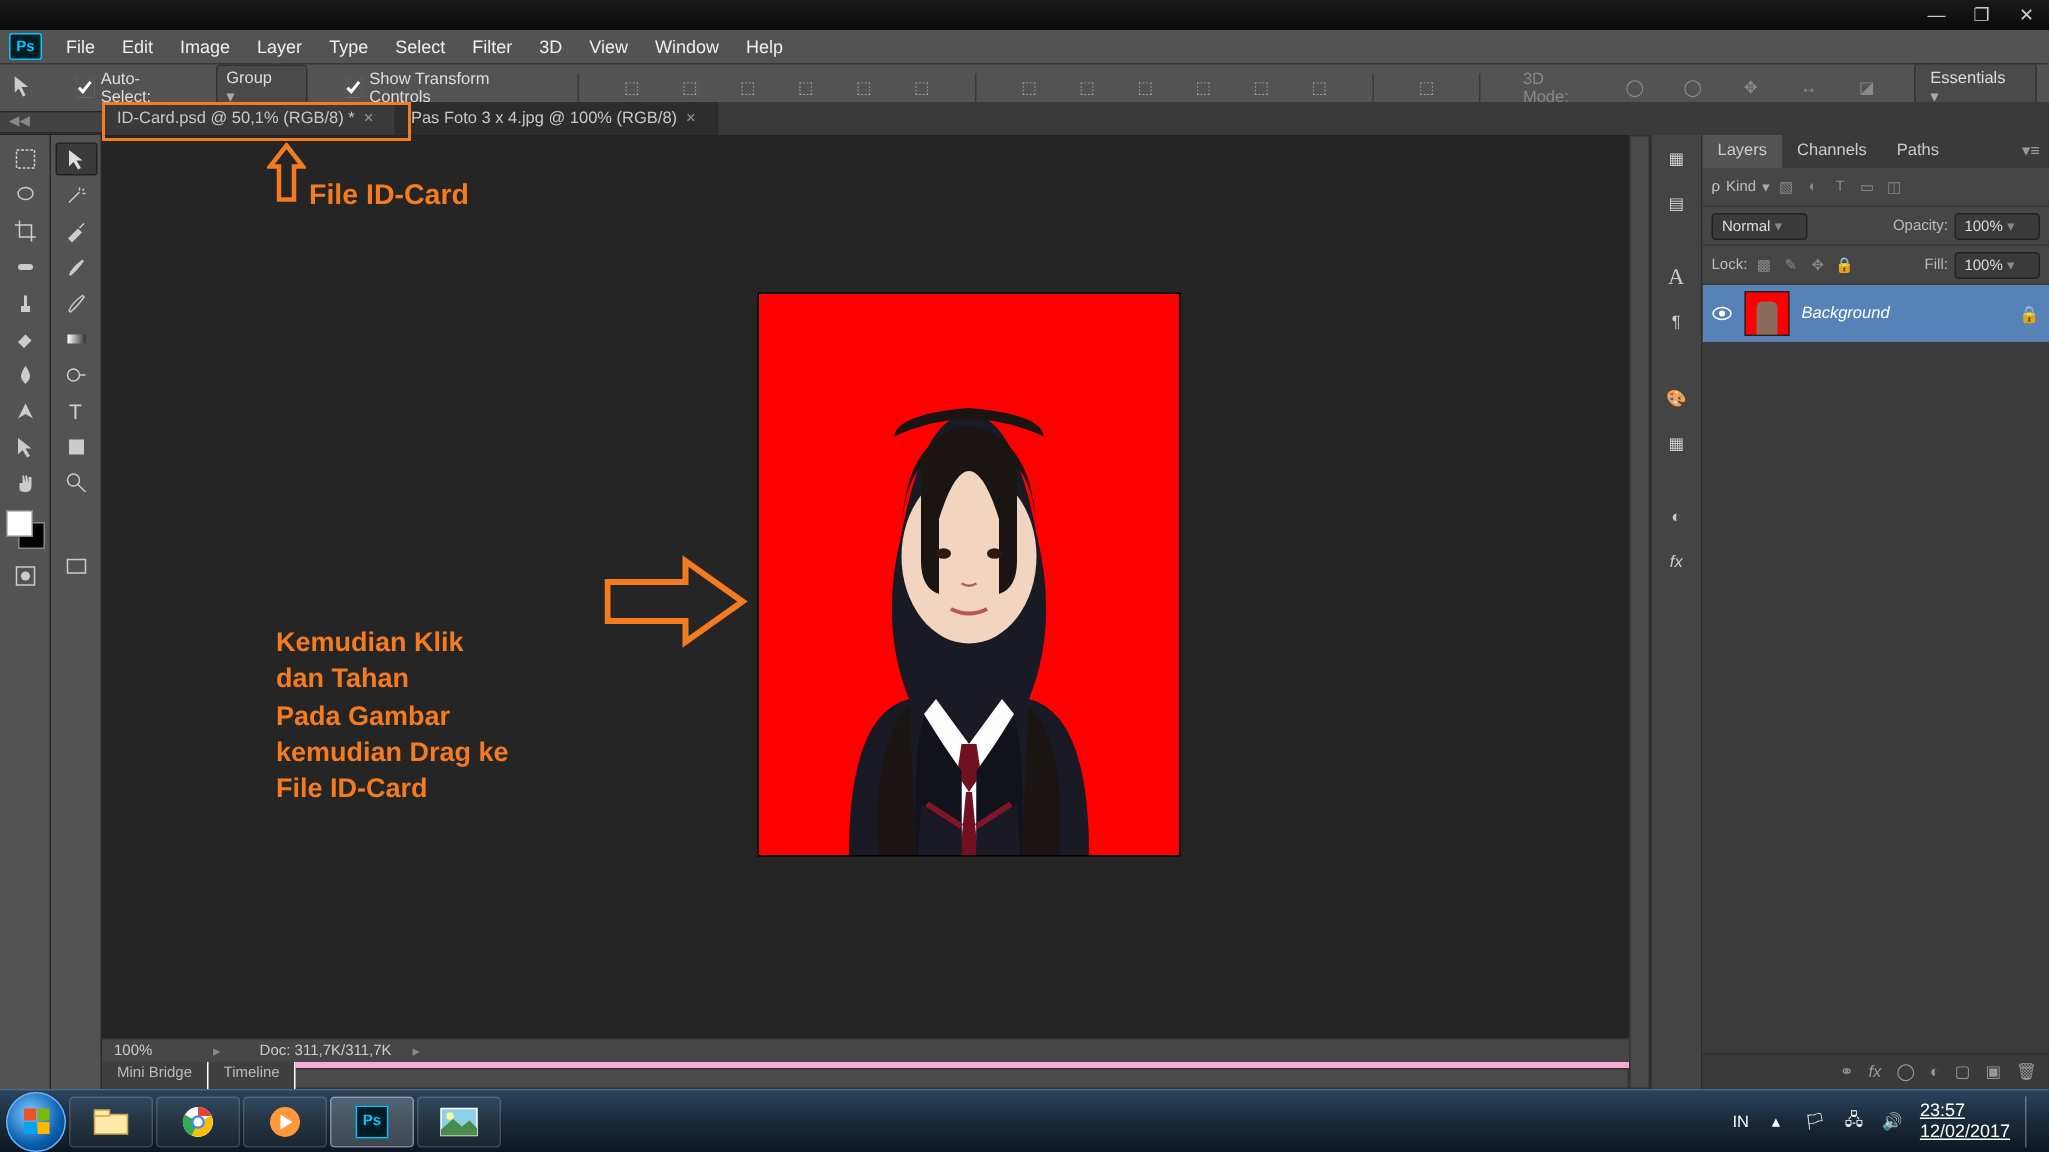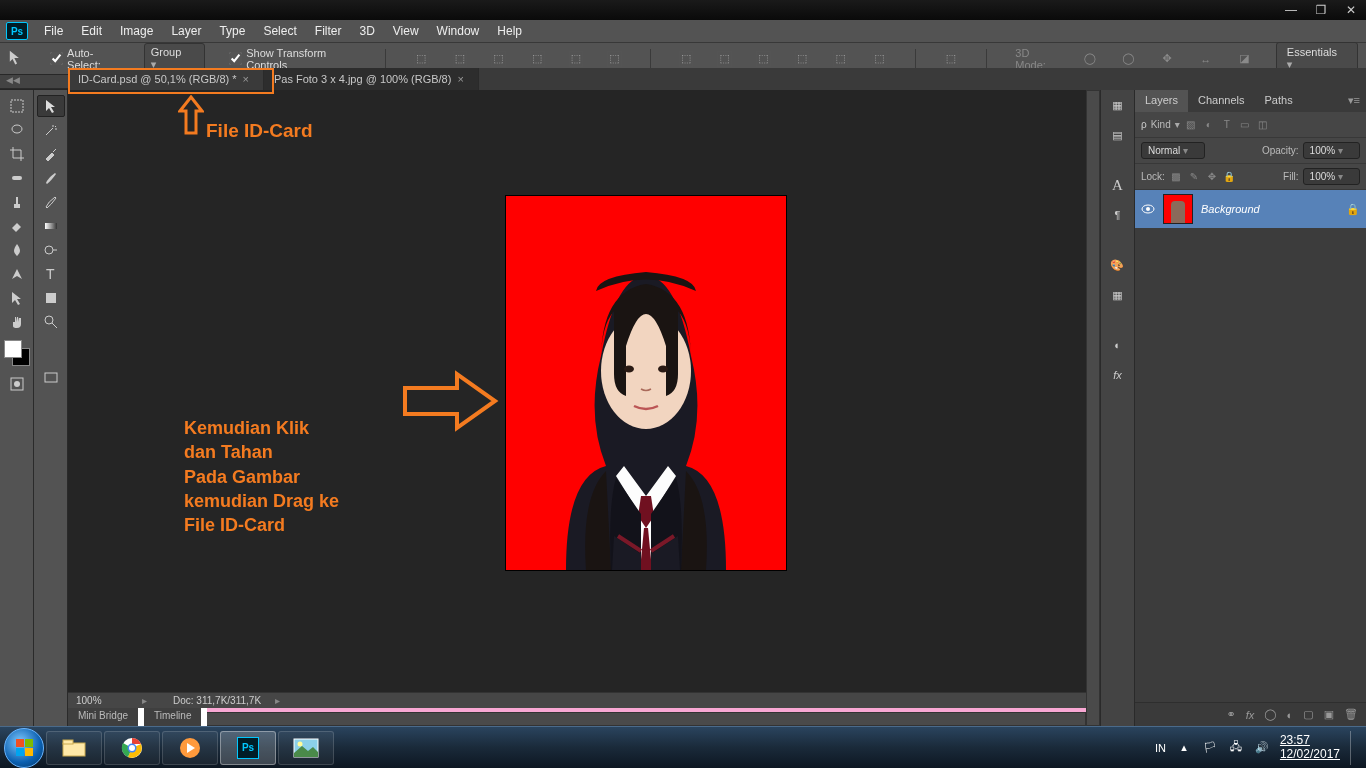--- a/index.html
+++ b/index.html
@@ -64,21 +64,21 @@
 .annot3 { left: 116px; top: 326px; }
 .annot-arrow-right { position: absolute; left: 335px; top: 280px; z-index: 40; }
 
 
 .statusbar { position: absolute; left: 0; right: 14px; bottom: 18px; height: 16px; background: #464646; border-top: 1px solid #333; display: flex; align-items: center; font-size: 10px; color: #ccc; }
 .statusbar .zoom { width: 68px; padding-left: 8px; }
 .statusbar .docinfo { padding-left: 20px; }
 .scroll-h { position: absolute; left: 0; right: 14px; bottom: 0; height: 14px; background: #4a4a4a; border: 1px solid #333; }
 .scroll-v { position: absolute; right: 0; top: 0; bottom: 0; width: 14px; background: #4a4a4a; border: 1px solid #333; }
 .panel-tabs { position: absolute; left: 0; bottom: 0; height: 18px; display: flex; background: #3f3f3f; }
-.panel-tab { padding: 2px 10px; color: #bbb; font-size: 10px; border-right: 6px solid #ffffff; }
+.panel-tab { padding: 2px 10px; color: #bbb; font-size: 10px; border-right: 1px solid #ffffff; }
 
 
 .rside-col { width: 34px; background: #444; border-left: 1px solid #2a2a2a; display: flex; flex-direction: column; align-items: center; padding-top: 4px; gap: 8px; }
 .ricon { width: 22px; height: 22px; display: flex; align-items: center; justify-content: center; color: #ccc; }
 .rside-sep { height: 12px; }
 
 
 .layers-panel { width: 232px; background: #444; border-left: 1px solid #2a2a2a; display: flex; flex-direction: column; }
 .lp-tabs { display: flex; height: 22px; background: #3a3a3a; text-align: center; }
 .lp-tab { padding: 4px 10px; font-size: 11px; color: #ccc; }

